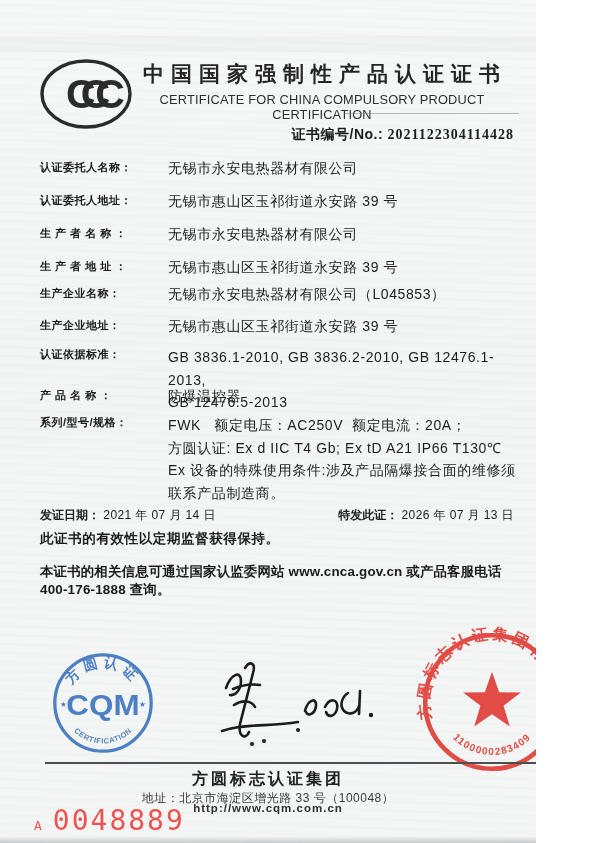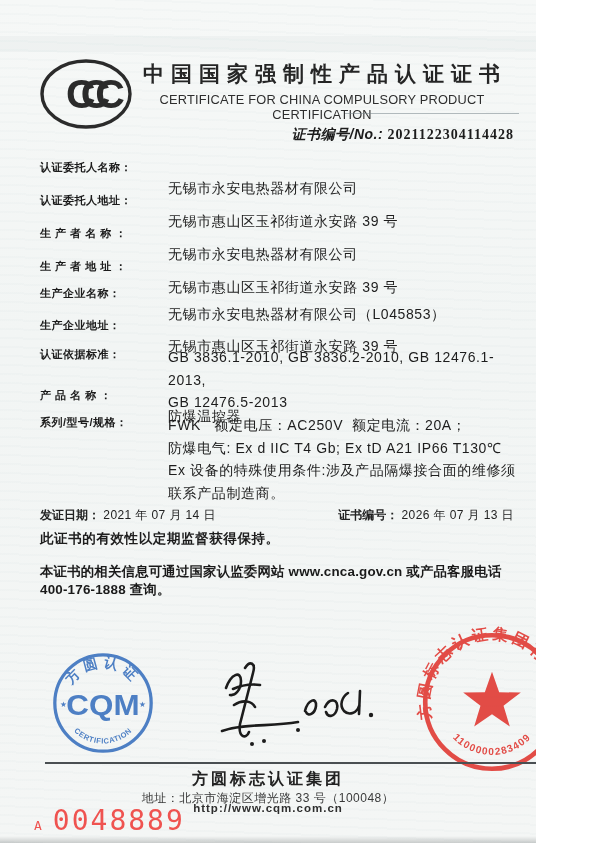--- a/index.html
+++ b/index.html
@@ -31,32 +31,31 @@
     font-size:12.8px; letter-spacing:0.2px; color:#2e2e2e; font-weight:400;
   }
   .title-rule{
     position:absolute; left:345px; right:17px; top:113px; height:1px;
     background:rgba(120,135,140,0.55);
   }
   .cert-no{
     position:absolute; right:22px; top:126px; font-size:14px; color:#1c1c1c;
     letter-spacing:0.5px;
   }
-  .cert-no .lbl{ font-weight:700; font-style:italic; }
+  .cert-no .lbl{ font-weight:700; }
   .cert-no .num{ font-family:"Liberation Serif", serif; font-weight:600; letter-spacing:1px; }
   
   .field-row{ position:absolute; left:40px; right:20px; display:flex; }
   .field-label{
     flex:0 0 128px; font-weight:700; font-size:11px; color:#1b1b1b;
     white-space:pre; letter-spacing:0.5px;
   }
   .field-value{
     flex:1; font-size:14px; color:#1d1d1d; letter-spacing:0.6px;
     font-weight:500;
-    margin-top:20px;
   }
   .field-value.multiline{ white-space:pre-wrap; line-height:1.62; margin-top:-1px; }
   .r1{top:160px} .r2{top:193px} .r3{top:226px} .r4{top:259px}
   .r5{top:286px} .r6{top:318px} .r7{top:347px} .r8{top:388px} .r9{top:415px}
   
   .statement{
     position:absolute; left:40px; right:18px; top:483px;
     font-size:13.3px; font-weight:600; color:#1d1d1d; letter-spacing:0.2px;
   }
   .dates-row{
@@ -149,32 +148,32 @@
     <div class="field-value multiline">GB 3836.1-2010, GB 3836.2-2010, GB 12476.1-2013,
 GB 12476.5-2013</div>
   </div>
   <div class="field-row r8">
     <div class="field-label">产 品 名 称 ：</div>
     <div class="field-value">防爆温控器</div>
   </div>
   <div class="field-row r9">
     <div class="field-label">系列/型号/规格：</div>
     <div class="field-value multiline">FWK   额定电压：AC250V  额定电流：20A；
-防爆电气: Ex d IIC T4 Gb; Ex tD A21 IP66 T130℃
+方圆认证: Ex d IIC T4 Gb; Ex tD A21 IP66 T130℃
 Ex 设备的特殊使用条件:涉及产品隔爆接合面的维修须联系产品制造商。</div>
   </div>
 
 
   <div class="dates-row">
     <div>
       <span class="lbl">发证日期：</span>
       <span class="val">2021 年 07 月 14 日</span>
     </div>
     <div>
-      <span class="lbl">证书编号：</span>
+      <span class="lbl">特发此证：</span>
       <span class="val">2026 年 07 月 13 日</span>
     </div>
   </div>
 
   <div class="validity-note">此证书的有效性以定期监督获得保持。</div>
   <div class="info-note">本证书的相关信息可通过国家认监委网站 www.cnca.gov.cn 或产品客服电话 400-176-1888 查询。</div>
 
   <svg class="cqm-logo" viewBox="0 0 110 110">
     <circle cx="55" cy="55" r="50" fill="none" stroke="#4d7fc4" stroke-width="3.4"></circle>
     <path id="cqmTop" d="M 20.2,42.4 A 37,37 0 0 1 89.8,42.4" fill="none"></path>

